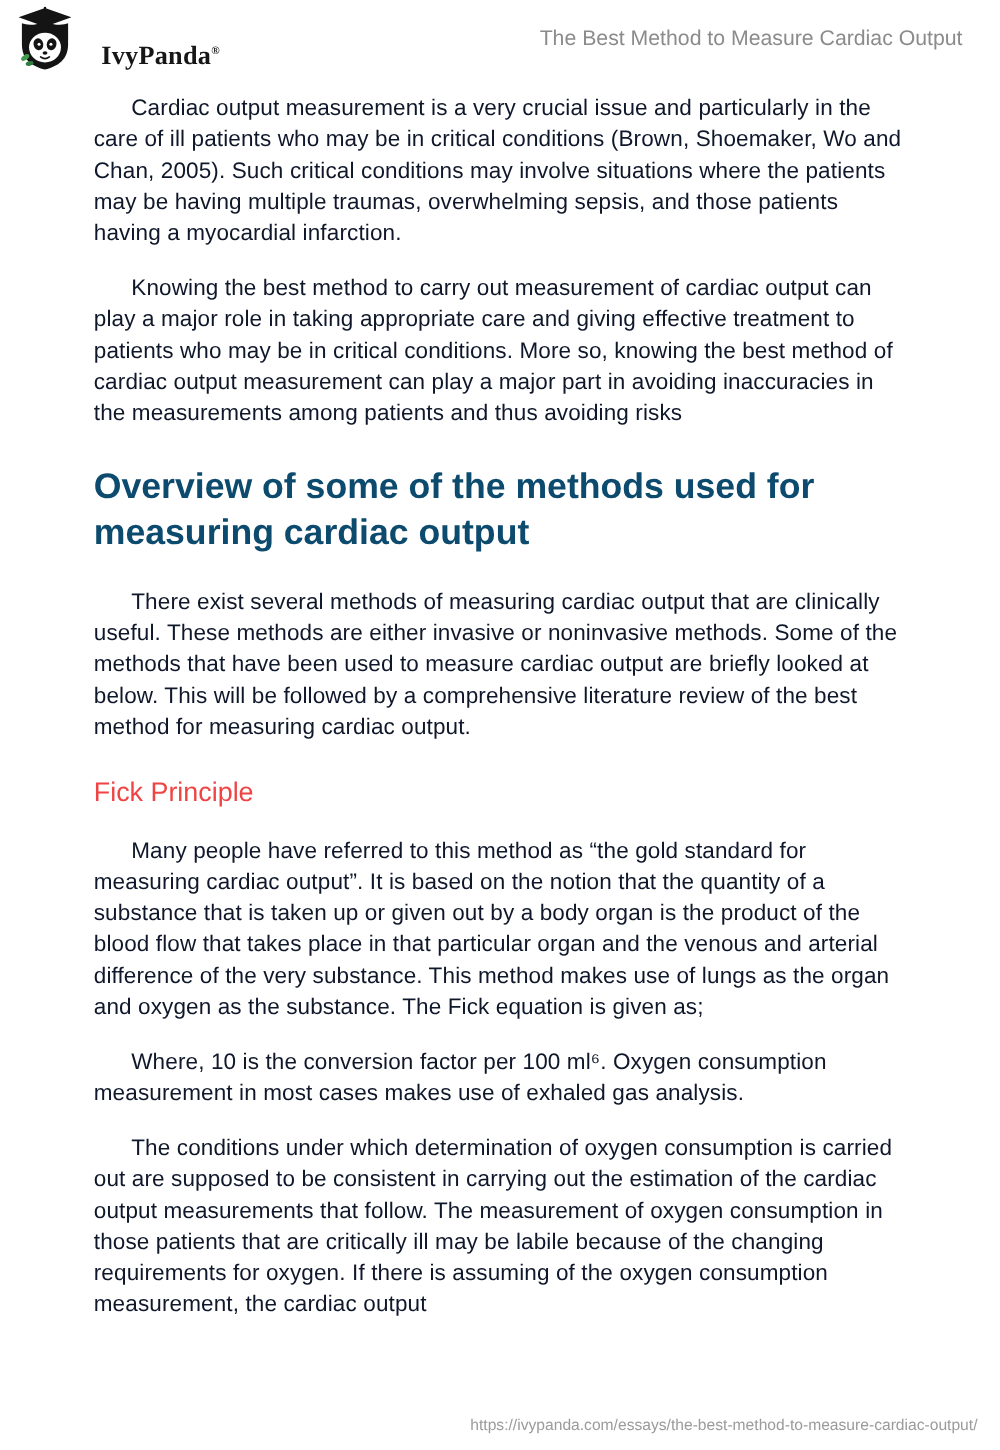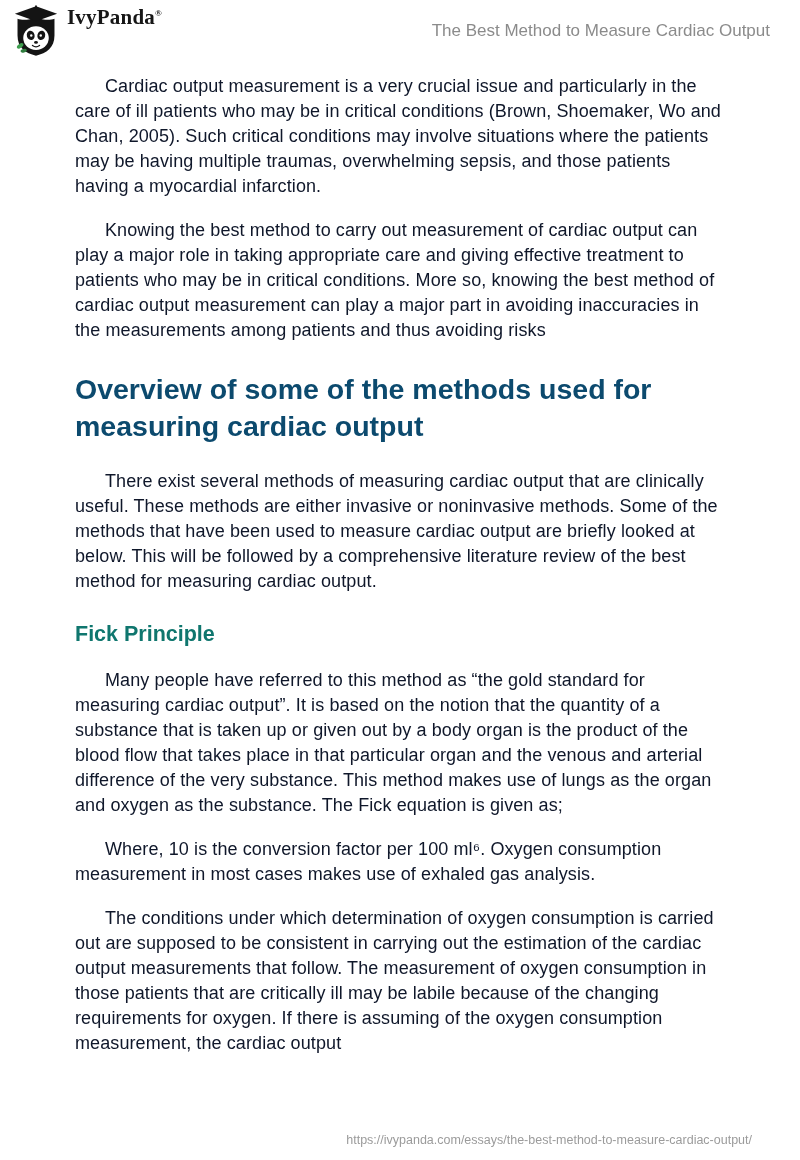--- a/index.html
+++ b/index.html
@@ -22,22 +22,22 @@
   .header {
     flex: 0 0 auto;
     height: 62px;
     display: flex;
     align-items: center;
     justify-content: space-between;
     padding: 0 30px 0 14px;
   }
   .brand {
     display: flex;
-    align-items: flex-start;
-    gap: 9px;
+    align-items: flex-end;
+    gap: 23px;
     text-decoration: none;
     cursor: pointer;
   }
   .brand-logo { width: 44px; height: 52px; display: block; }
   .brand-text {
     font-family: "Liberation Serif", serif;
     font-weight: 700;
     font-size: 21px;
     color: #161616;
     letter-spacing: 0.2px;
@@ -66,27 +66,27 @@
   h1.sec {
     font-size: 28.5px;
     line-height: 37px;
     color: #0c4a6e;
     font-weight: 700;
     margin: 28px 0 24px 0;
   }
   h2.sec {
     font-size: 21.5px;
     line-height: 28px;
-    color: #0f766e;
-    font-weight: 700;
+    color: #ef4444;
+    font-weight: 400;
     margin: 26px 0 20px 0;
   }
   .footer {
     position: absolute;
-    right: 48px;
+    right: 18px;
     bottom: 13px;
     font-size: 12.5px;
     color: #9b9b9b;
   }
   .footer-url {
     color: #9b9b9b;
     text-decoration: none;
     cursor: pointer;
   }
 </style>

